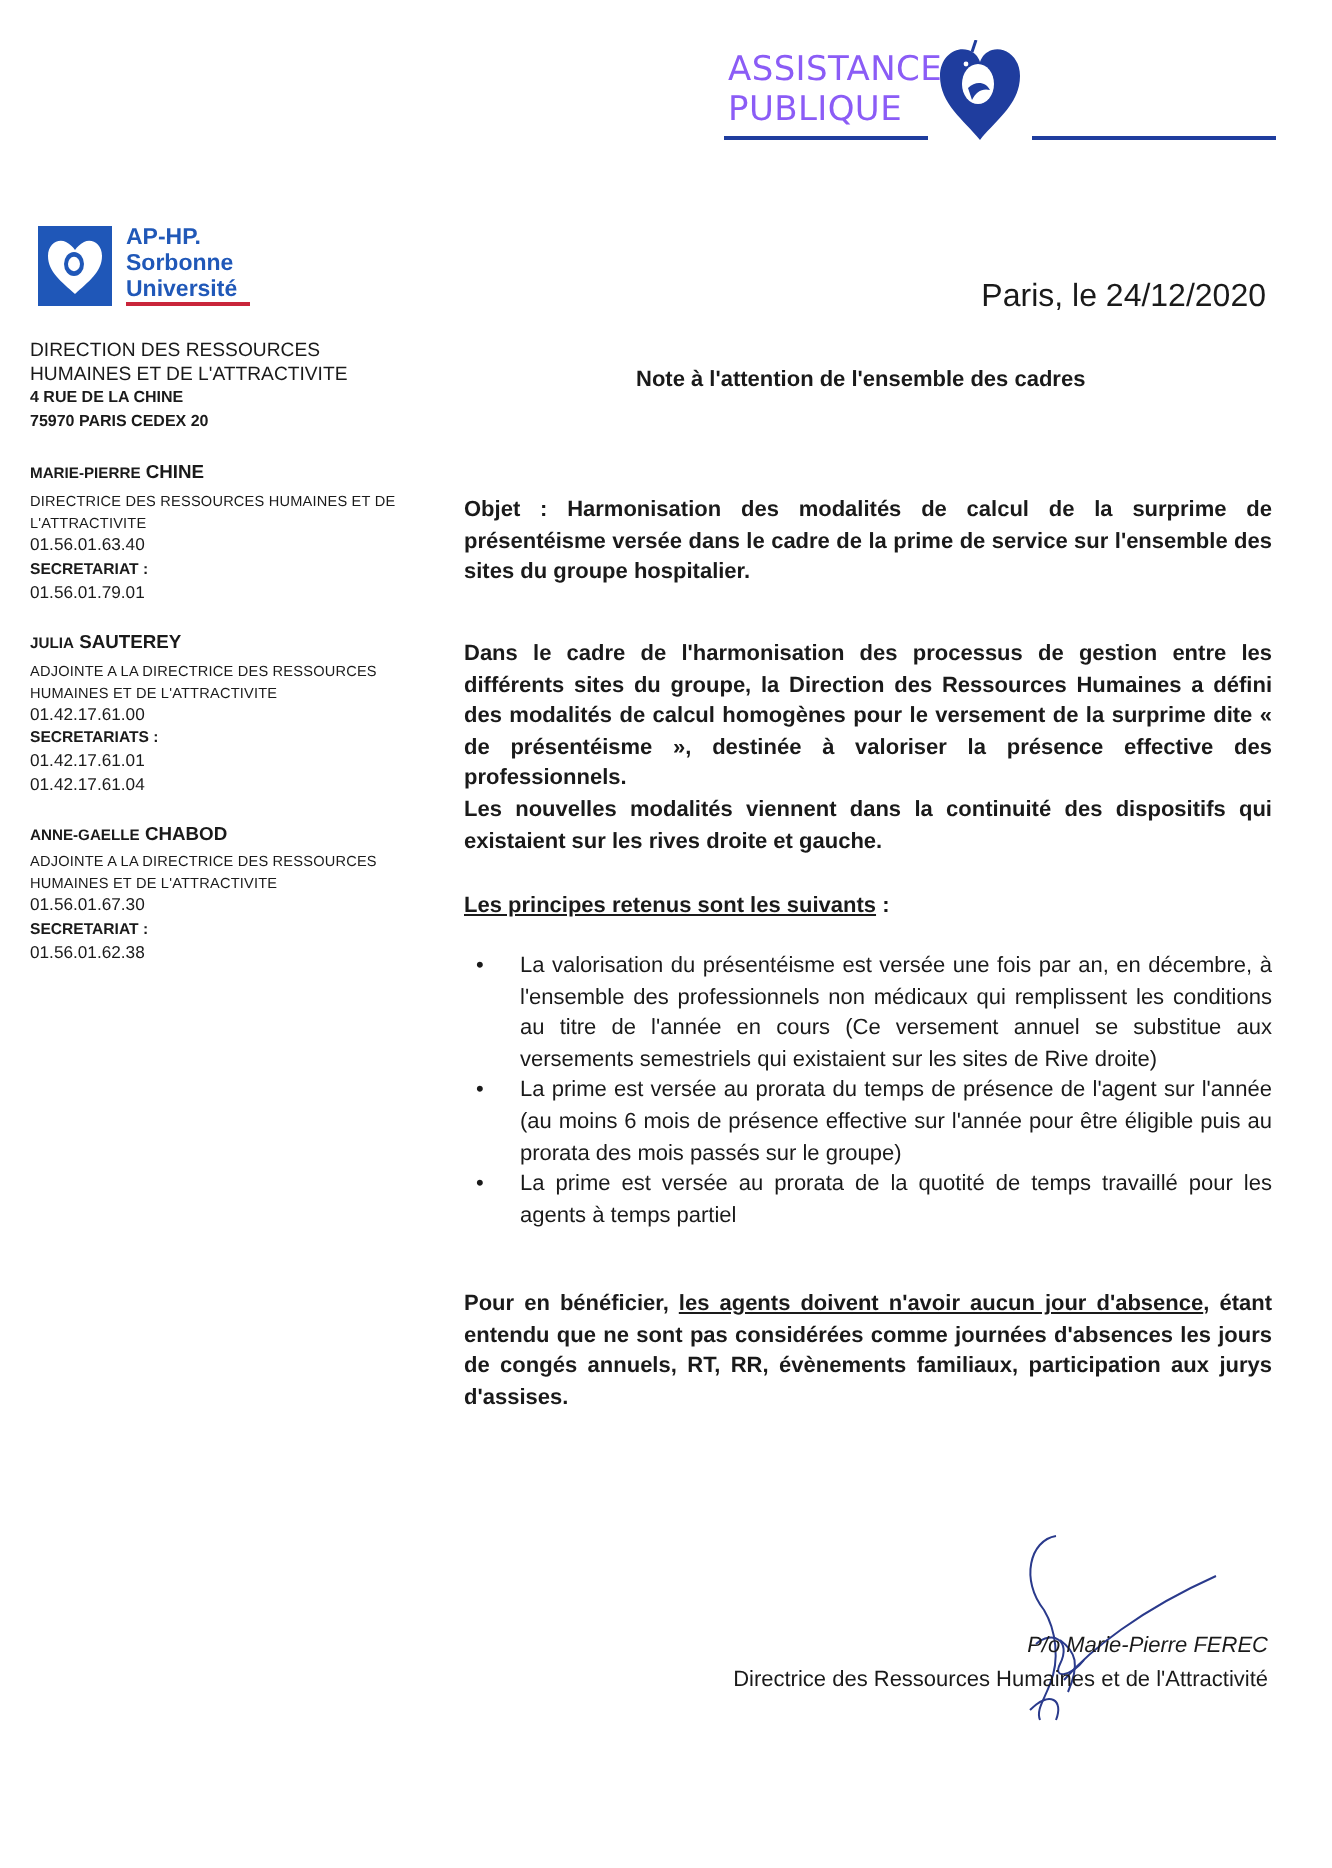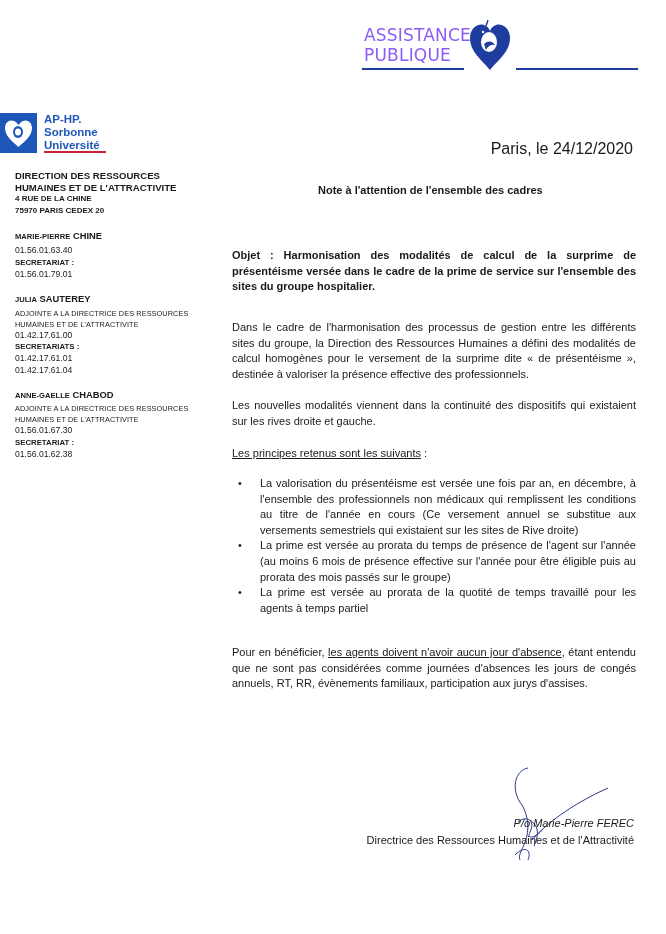--- a/index.html
+++ b/index.html
@@ -10,40 +10,40 @@
   
   .aphp-logo { left:360px; top:20px; width:282px; height:52px; }
   .aphp-left, .aphp-right { position:absolute; top:5px; color:#8b5cf6; font-family:"DejaVu Sans", sans-serif; font-size:17px; line-height:20px; letter-spacing:0.2px; }
   .aphp-left { left:4px; }
   .aphp-right { left:155px; }
   .aphp-heart { position:absolute; left:108px; top:0; width:44px; height:52px; }
   .aphp-rule-l { position:absolute; left:2px; top:48px; width:102px; height:1.5px; background:#1f3d9e; }
   .aphp-rule-r { position:absolute; left:156px; top:48px; width:122px; height:1.5px; background:#1f3d9e; }
 
   
-  .sorb-logo { left:0; top:113px; width:112px; height:40px; }
+  .sorb-logo { left:19px; top:113px; width:112px; height:40px; }
   .sorb-box { position:absolute; left:0; top:0; width:37px; height:40px; background:#1f57b8; }
   .sorb-text { position:absolute; left:44px; top:0; color:#2058b8; font-weight:bold; font-size:11.5px; line-height:13px; }
   .sorb-under { position:absolute; left:44px; top:38px; width:62px; height:1.5px; background:#c9253a; }
 
   
   .sidebar { left:15px; top:170px; width:195px; font-size:9.6px; line-height:11.6px; }
-  .sb-dir { font-weight:bold; font-size:9.6px; }
+  .sb-dir { font-weight:normal; font-size:9.6px; }
   .sb-addr { font-weight:bold; font-size:8px; }
   .sb-block { margin-top:10px; }
   .sb-name { font-weight:bold; font-size:9.4px; margin-bottom:2px;}
   .sb-name .sc { font-size:7.6px; }
   .sb-role { font-size:7.3px; letter-spacing:0.1px; line-height:11px; }
   .sb-phone { font-size:8.6px; line-height:11.6px; }
   .sb-sec { font-weight:bold; font-size:7.8px; line-height:12px; }
 
   
   .date { right:33px; top:140px; font-size:16px; }
   .note-title { left:318px; top:184px; font-size:11px; font-weight:bold; }
-  .main { left:232px; width:404px; font-size:11px; line-height:15.6px; text-align:justify; }
+  .main { left:232px; width:404px; font-size:11px; line-height:15.6px; text-align:justify;font-weight:bold; }
   .objet { top:248px; font-weight:bold; }
   .p1 { top:320px; }
   .p2 { top:398px; }
   .p3 { top:446px; }
   .u { text-decoration:underline; }
   .bullets { left:232px; top:476px; width:404px; font-size:11px; line-height:15.6px; margin:0; padding:0; list-style:none; }
   .bullets li { position:relative; padding-left:28px; text-align:justify; margin:0; }
   .bullets li .dot { position:absolute; left:6px; top:0; }
   .p4 { top:645px; }
 
@@ -87,20 +87,21 @@
 </div>
 
 <div class="abs sidebar">
   <div class="sb-dir">DIRECTION DES RESSOURCES</div>
   <div class="sb-dir">HUMAINES ET DE L'ATTRACTIVITE</div>
   <div class="sb-addr">4 RUE DE LA CHINE</div>
   <div class="sb-addr">75970 PARIS CEDEX 20</div>
 
   <div class="sb-block" style="margin-top:14px">
     <div class="sb-name"><span class="sc">MARIE-PIERRE</span> <span>CHINE</span></div>
+    <div class="sb-role">DIRECTRICE DES RESSOURCES HUMAINES ET DE L'ATTRACTIVITE</div>
     <div class="sb-phone">01.56.01.63.40</div>
     <div class="sb-sec">SECRETARIAT :</div>
     <div class="sb-phone">01.56.01.79.01</div>
   </div>
 
   <div class="sb-block" style="margin-top:13px">
     <div class="sb-name"><span class="sc">JULIA</span> <span>SAUTEREY</span></div>
     <div class="sb-role">ADJOINTE A LA DIRECTRICE DES RESSOURCES HUMAINES ET DE L'ATTRACTIVITE</div>
     <div class="sb-phone">01.42.17.61.00</div>
     <div class="sb-sec">SECRETARIATS :</div>

